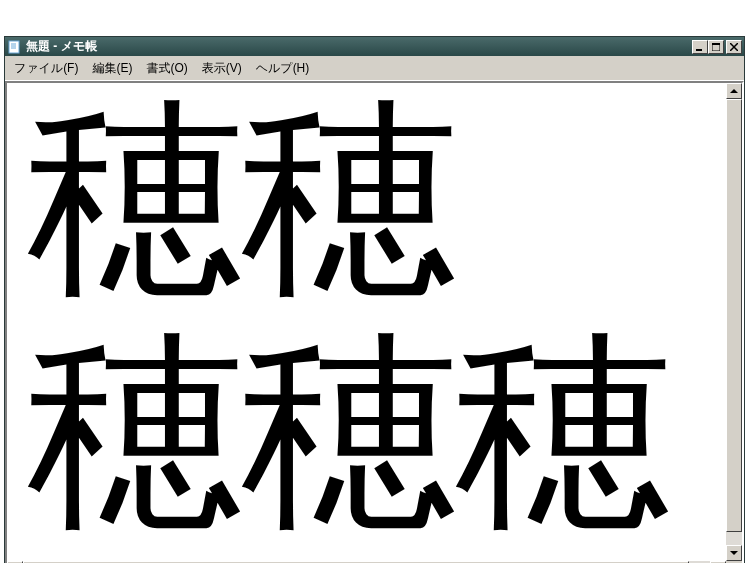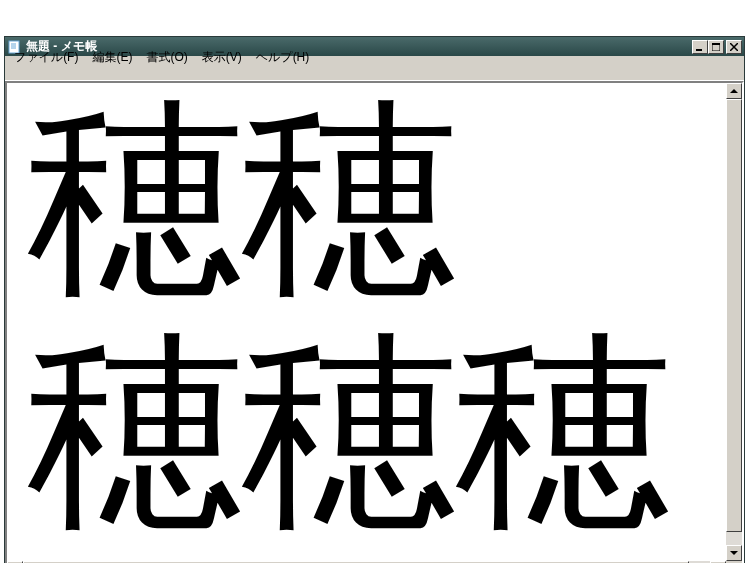--- a/index.html
+++ b/index.html
@@ -73,21 +73,21 @@
     cursor: default;
   }
   .tb-btn + .tb-btn { margin-left: 0; }
   .tb-btn.close { margin-left: 2px; }
   .tb-btn svg { display:block; }
 
   .menubar {
     height: 19px;
     background: #d4d0c8;
     display: flex;
-    align-items: flex-end;
+    align-items: center;
     padding: 12px 2px;
     border-bottom: 1px solid #fff;
     flex-shrink: 0;
   }
   .menu-item {
     padding: 2px 7px;
     cursor: default;
     color: #000;
   }
   .client {

